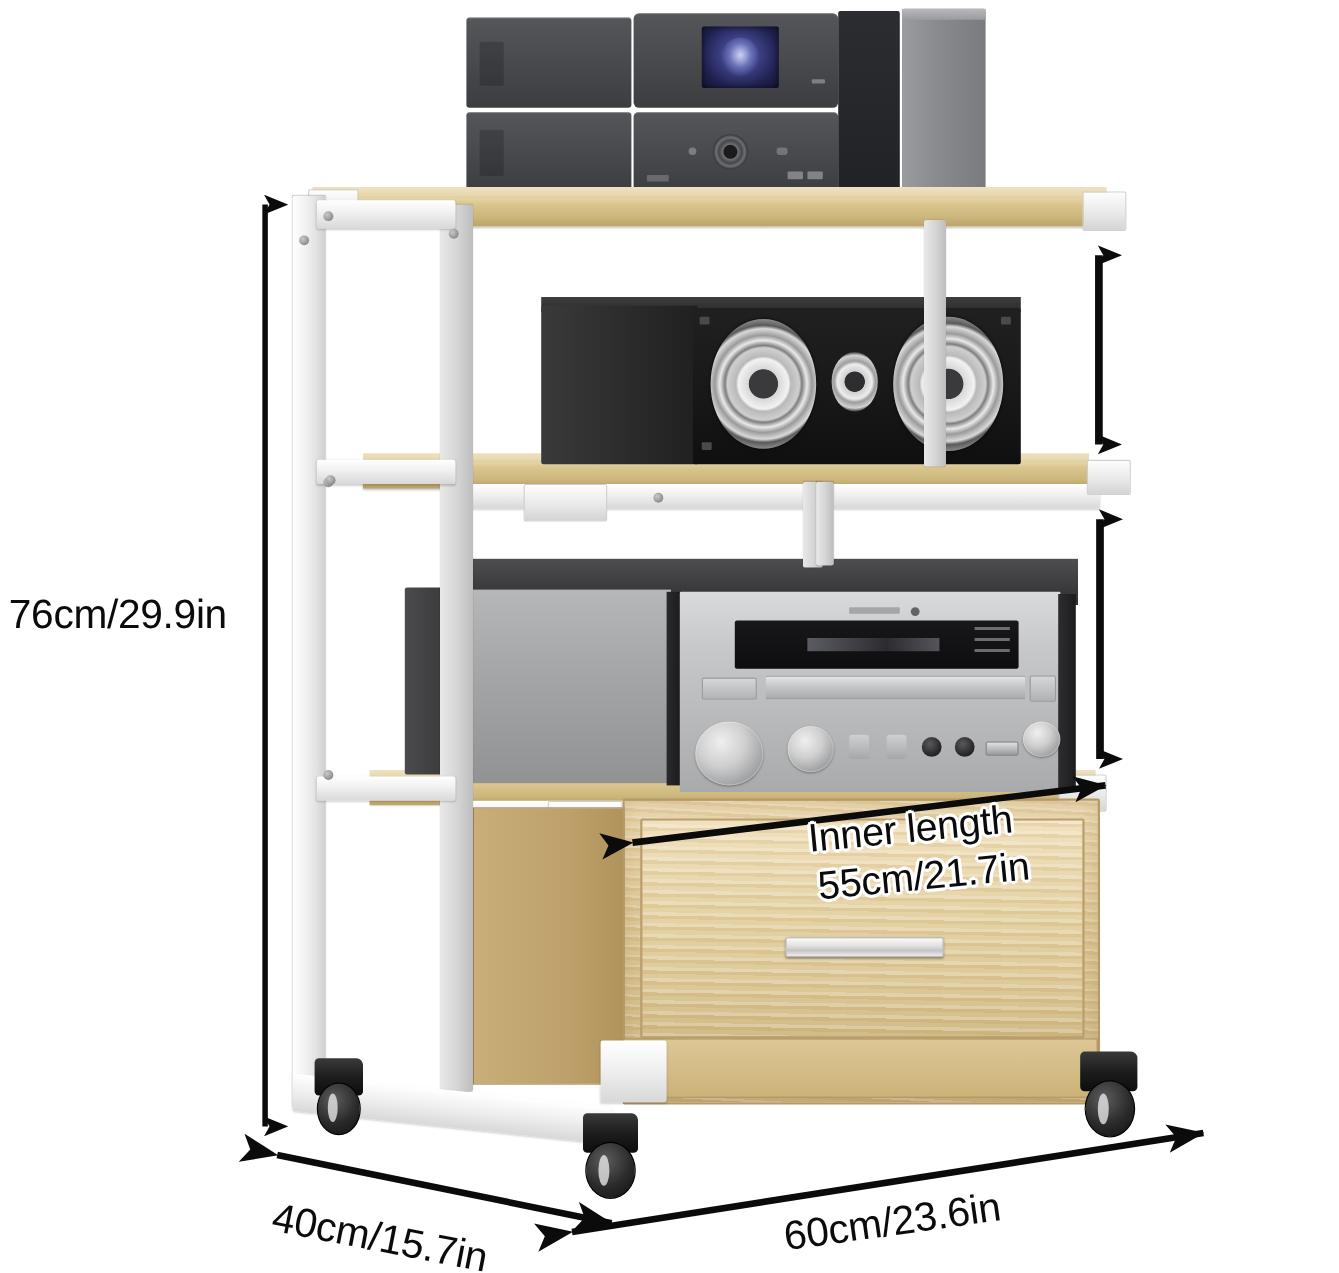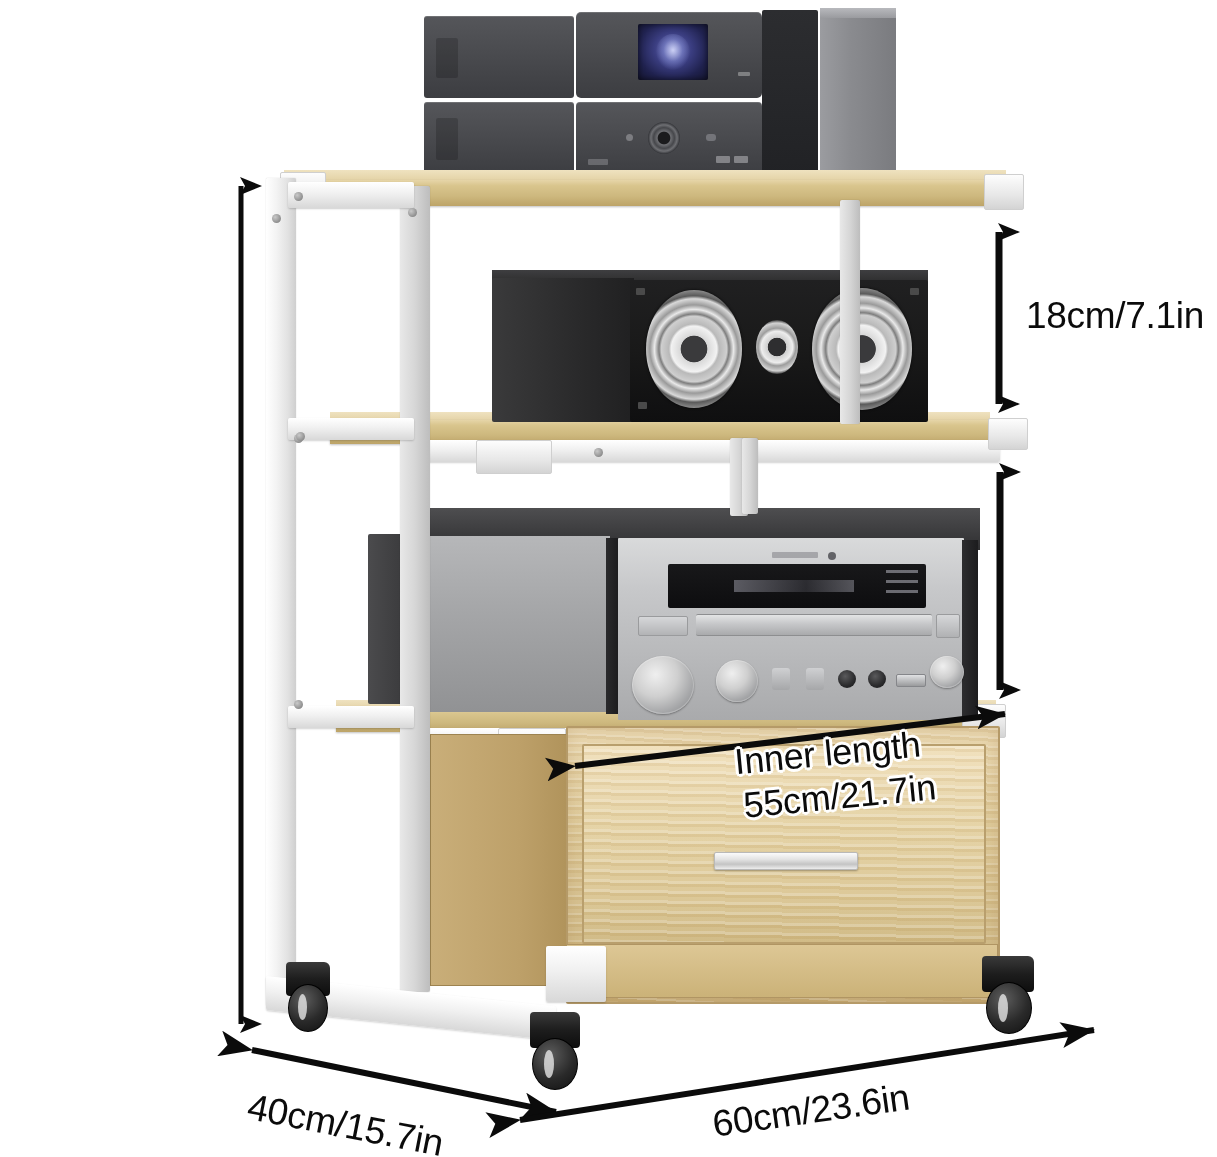--- a/index.html
+++ b/index.html
@@ -410,22 +410,22 @@
 
     <g>
       <line x1="252" y1="1050" x2="556" y2="1112" stroke="#0b0b0b" stroke-width="6" marker-start="url(#ah-h2)" marker-end="url(#ah-h2)"></line>
     </g>
 
     <g>
       <line x1="520" y1="1120" x2="1094" y2="1030" stroke="#0b0b0b" stroke-width="6" marker-start="url(#ah-h2)" marker-end="url(#ah-h2)"></line>
     </g>
   </svg>
 
-
-  <div class="dim-label" style="left:1026px;top:295px;">18cm/7.1in</div>
+  <div class="dim-label" style="left:8px;top:538px;">76cm/29.9in</div>
+
 
 
   <div style="position:absolute;left:696px;top:744px;width:260px;
               transform:rotate(-5.5deg);transform-origin:left top;">
     <div class="dim-label outlined inner-len" style="position:relative;left:0;top:0;">Inner length</div>
     <div class="dim-label outlined inner-len" style="position:relative;left:8px;top:0;">55cm/21.7in</div>
   </div>
 
   <div class="dim-label" style="left:252px;top:1086px;transform:rotate(11deg);transform-origin:left top;">40cm/15.7in</div>
 

